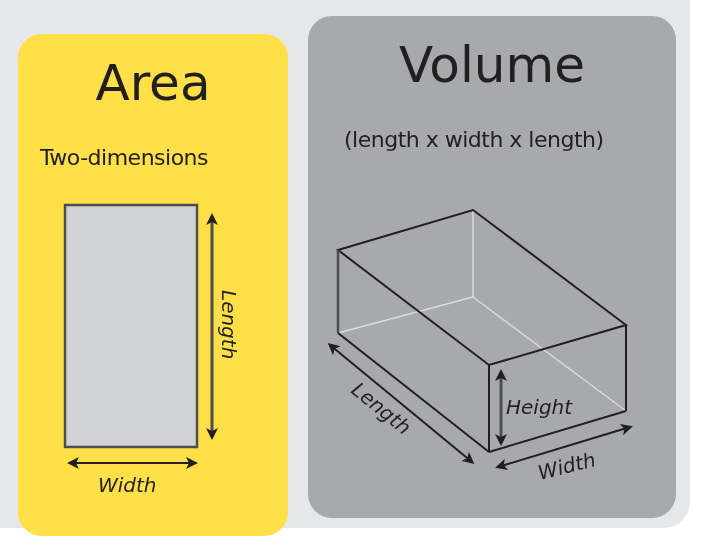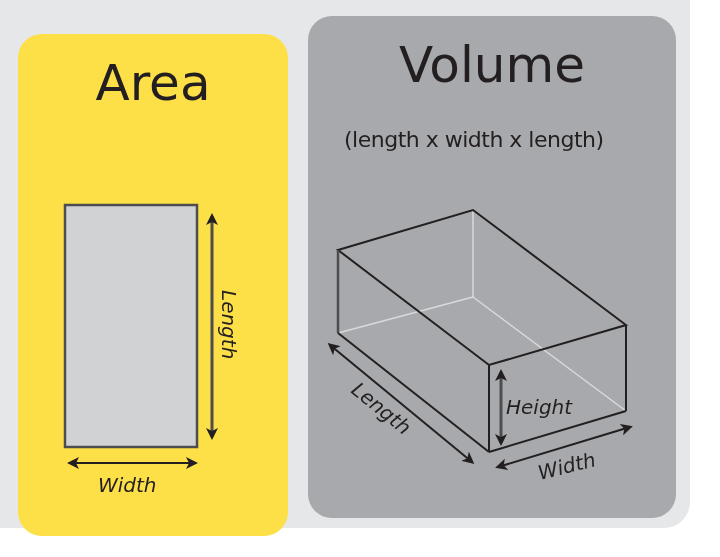--- a/index.html
+++ b/index.html
@@ -16,20 +16,21 @@
   .lbl{font-family:"DejaVu Sans","Liberation Sans",sans-serif;font-style:italic;font-size:20px;fill:#231f20;}
 </style>
 </head>
 <body>
 
 <div class="frame"></div>
 
 <div class="panel area">
   <div class="title">Area</div>
   <div class="sub">
+    <div>Two-dimensions</div>
   </div>
 </div>
 
 <div class="panel volume">
   <div class="title">Volume</div>
   <div class="sub">
     <div>(length x width x length)</div>
   </div>
 </div>
 

